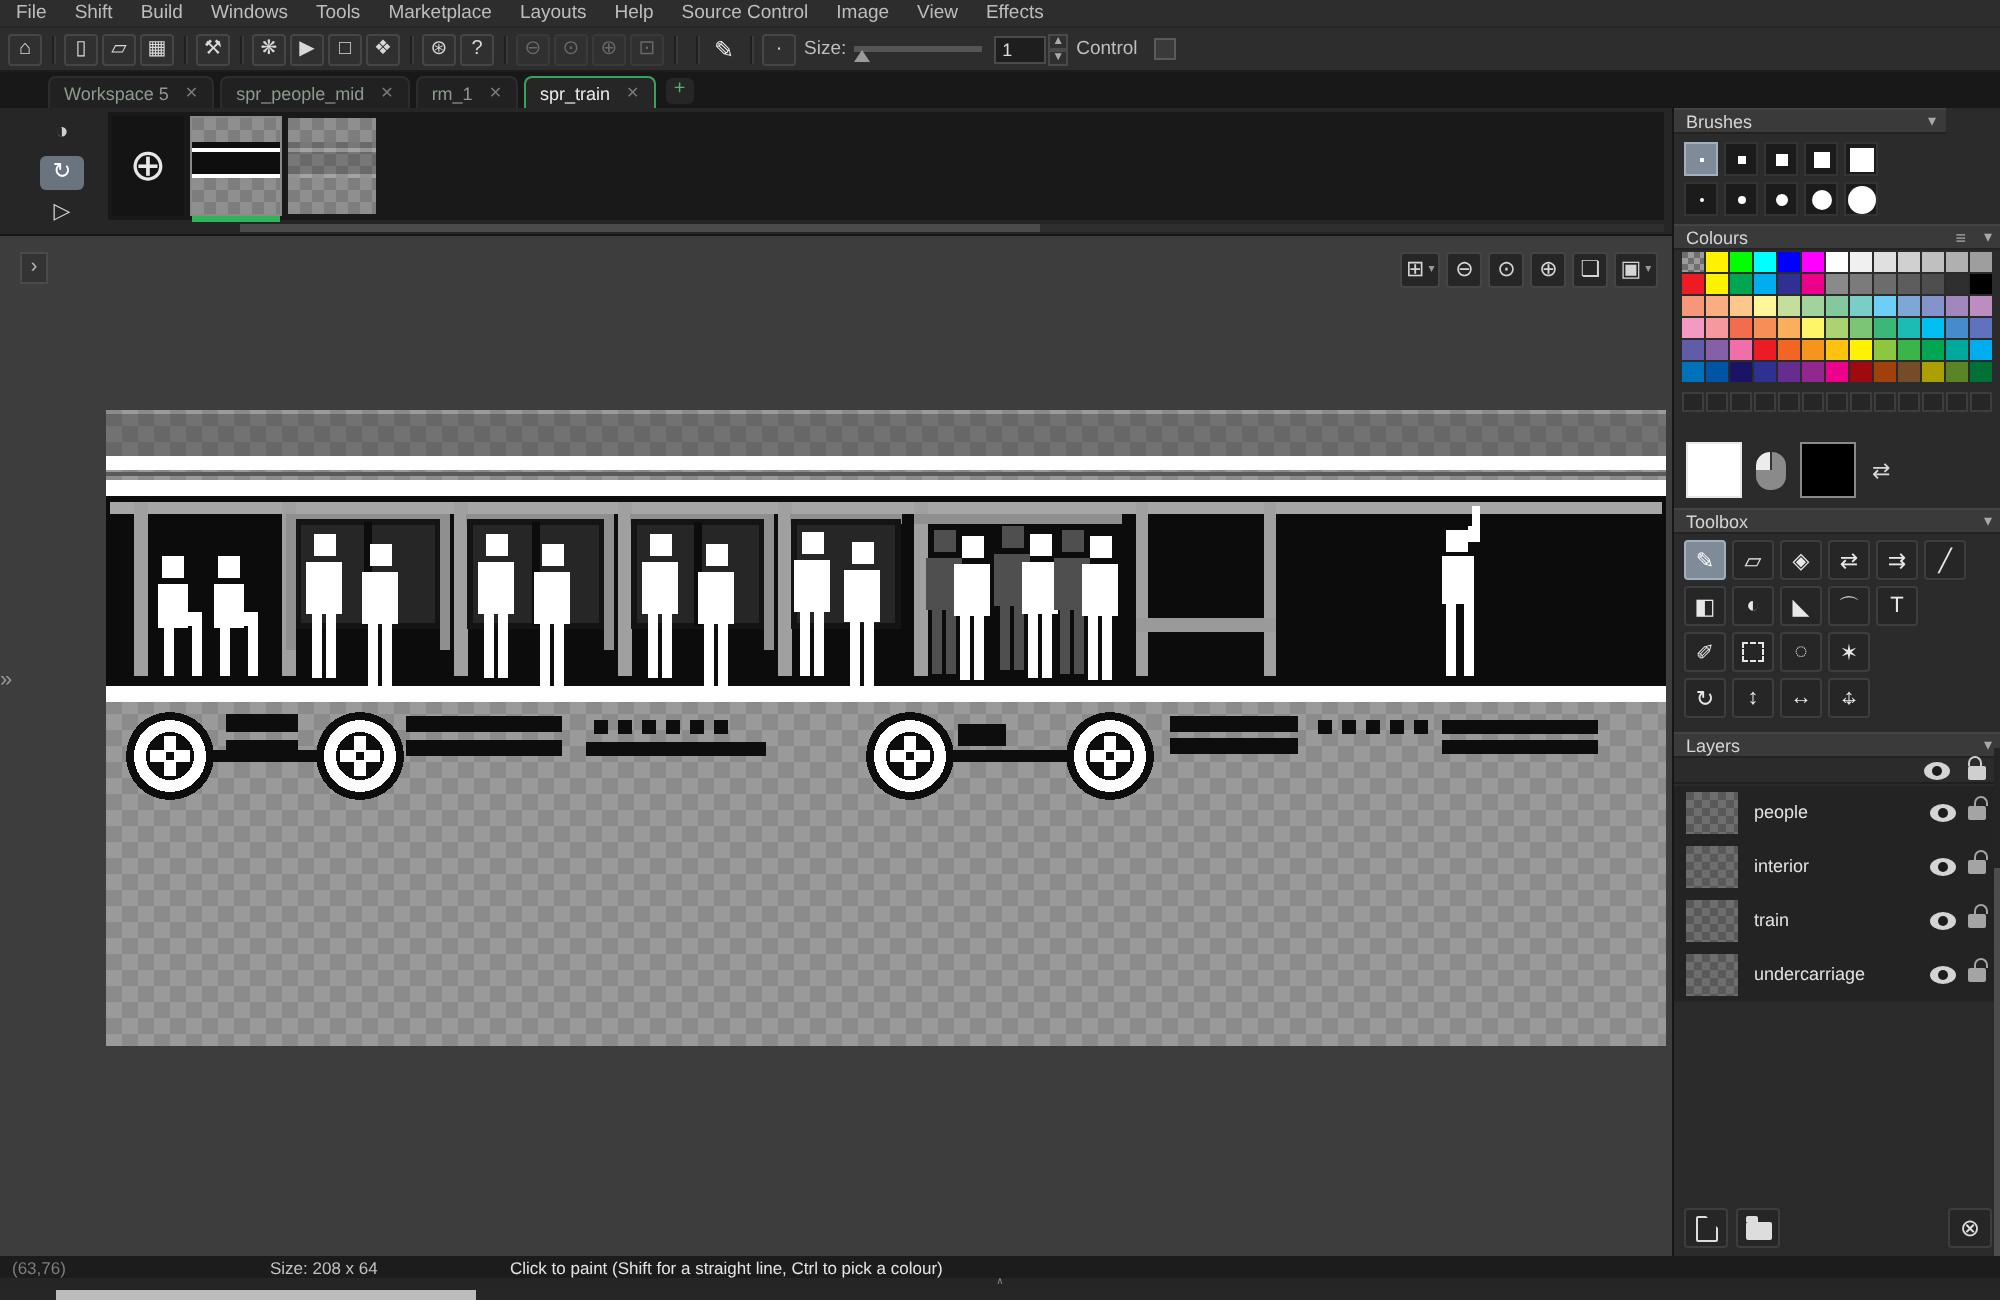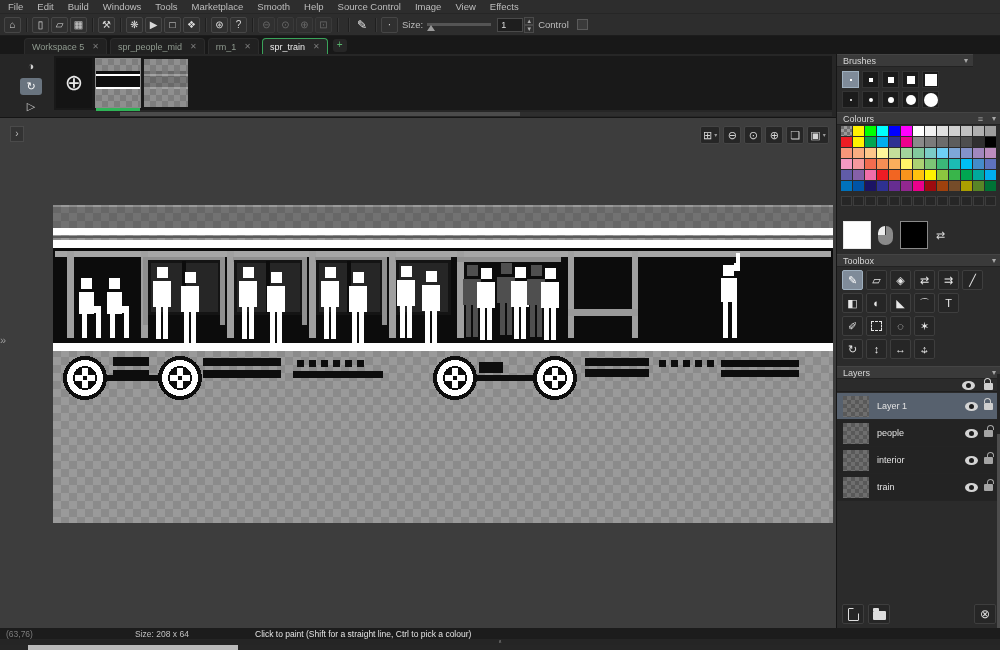--- a/index.html
+++ b/index.html
@@ -123,26 +123,26 @@
   #hscroll{position:absolute;left:0;top:645px;width:1000px;height:5px;background:#262626;}
   #hscroll .thumb{position:absolute;left:28px;width:210px;height:5px;background:#bcbcbc;cursor:pointer;}
 </style>
 </head>
 <body>
 
 <div id="app">
 
   <div id="menubar">
       <div class="menu-item">File</div>
-      <div class="menu-item">Edit</div>
+      <div class="menu-item">Shift</div>
       <div class="menu-item">Build</div>
       <div class="menu-item">Windows</div>
       <div class="menu-item">Tools</div>
       <div class="menu-item">Marketplace</div>
-      <div class="menu-item">Smooth</div>
+      <div class="menu-item">Layouts</div>
       <div class="menu-item">Help</div>
       <div class="menu-item">Source Control</div>
       <div class="menu-item">Image</div>
       <div class="menu-item">View</div>
       <div class="menu-item">Effects</div>
     </div>
 
   <div id="toolbar">
 
     <div class="tb-group">
@@ -620,47 +620,47 @@
 
     <div class="section-header" style="position:absolute;top:312px;width:164px;">
       <span>Layers</span>
         <span class="chev">▾</span>
     </div>
     <div id="layers-master">
       <span style="position:absolute;right:26px;top:1px;" class="eye"></span>
       <span style="position:absolute;right:8px;top:3px;" class="lock"></span>
     </div>
     <div id="layer-list">
-        <div class="layer-row selected">
-          <div class="layer-thumb"></div>
-          <div class="layer-name">Layer 1</div>
-          <div class="layer-icons">
-            <span class="eye"></span>
-            <span class="lock"></span>
-          </div>
-        </div>
         <div class="layer-row">
           <div class="layer-thumb"></div>
           <div class="layer-name">people</div>
           <div class="layer-icons">
             <span class="eye"></span>
             <span class="lock open"></span>
           </div>
         </div>
         <div class="layer-row">
           <div class="layer-thumb"></div>
           <div class="layer-name">interior</div>
           <div class="layer-icons">
             <span class="eye"></span>
             <span class="lock open"></span>
           </div>
         </div>
         <div class="layer-row">
           <div class="layer-thumb"></div>
           <div class="layer-name">train</div>
+          <div class="layer-icons">
+            <span class="eye"></span>
+            <span class="lock open"></span>
+          </div>
+        </div>
+        <div class="layer-row">
+          <div class="layer-thumb"></div>
+          <div class="layer-name">undercarriage</div>
           <div class="layer-icons">
             <span class="eye"></span>
             <span class="lock open"></span>
           </div>
         </div>
       </div>
 
     <div id="layers-bottom">
       <span class="lb-btn">
           <span class="icon-page"></span>

